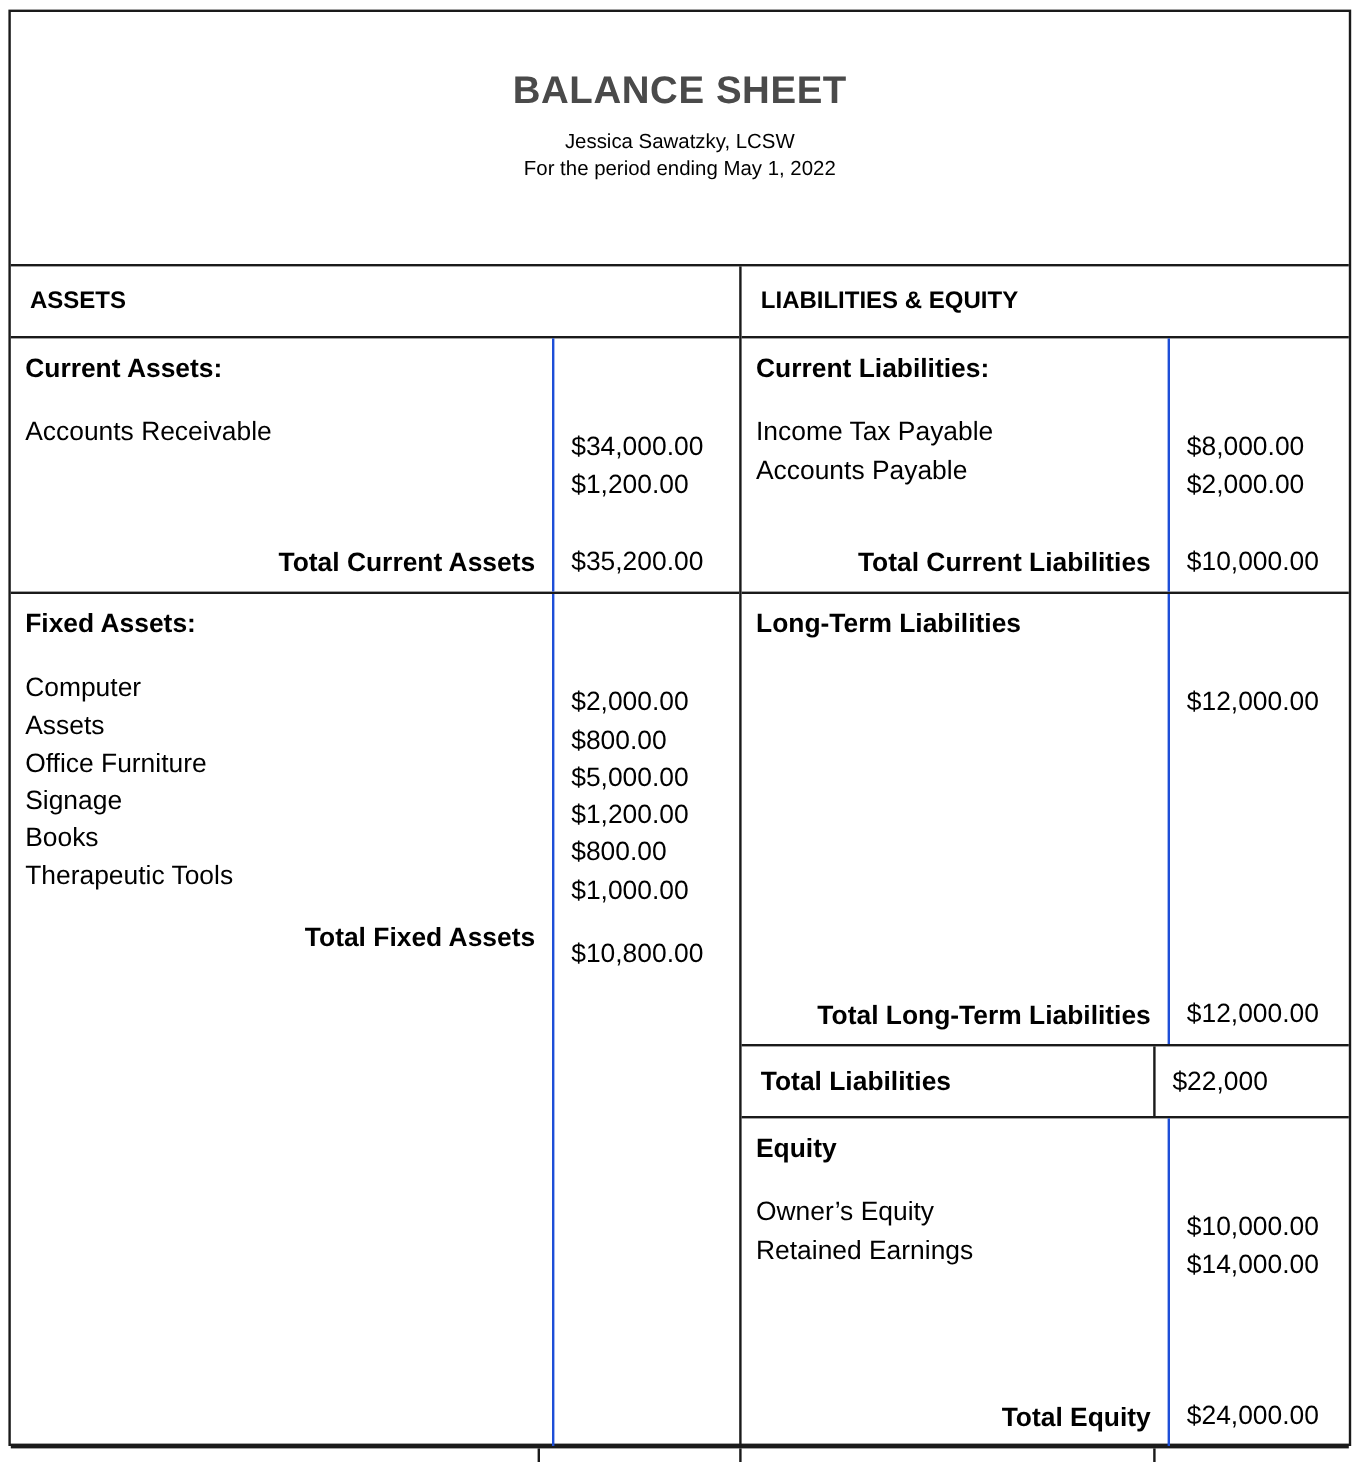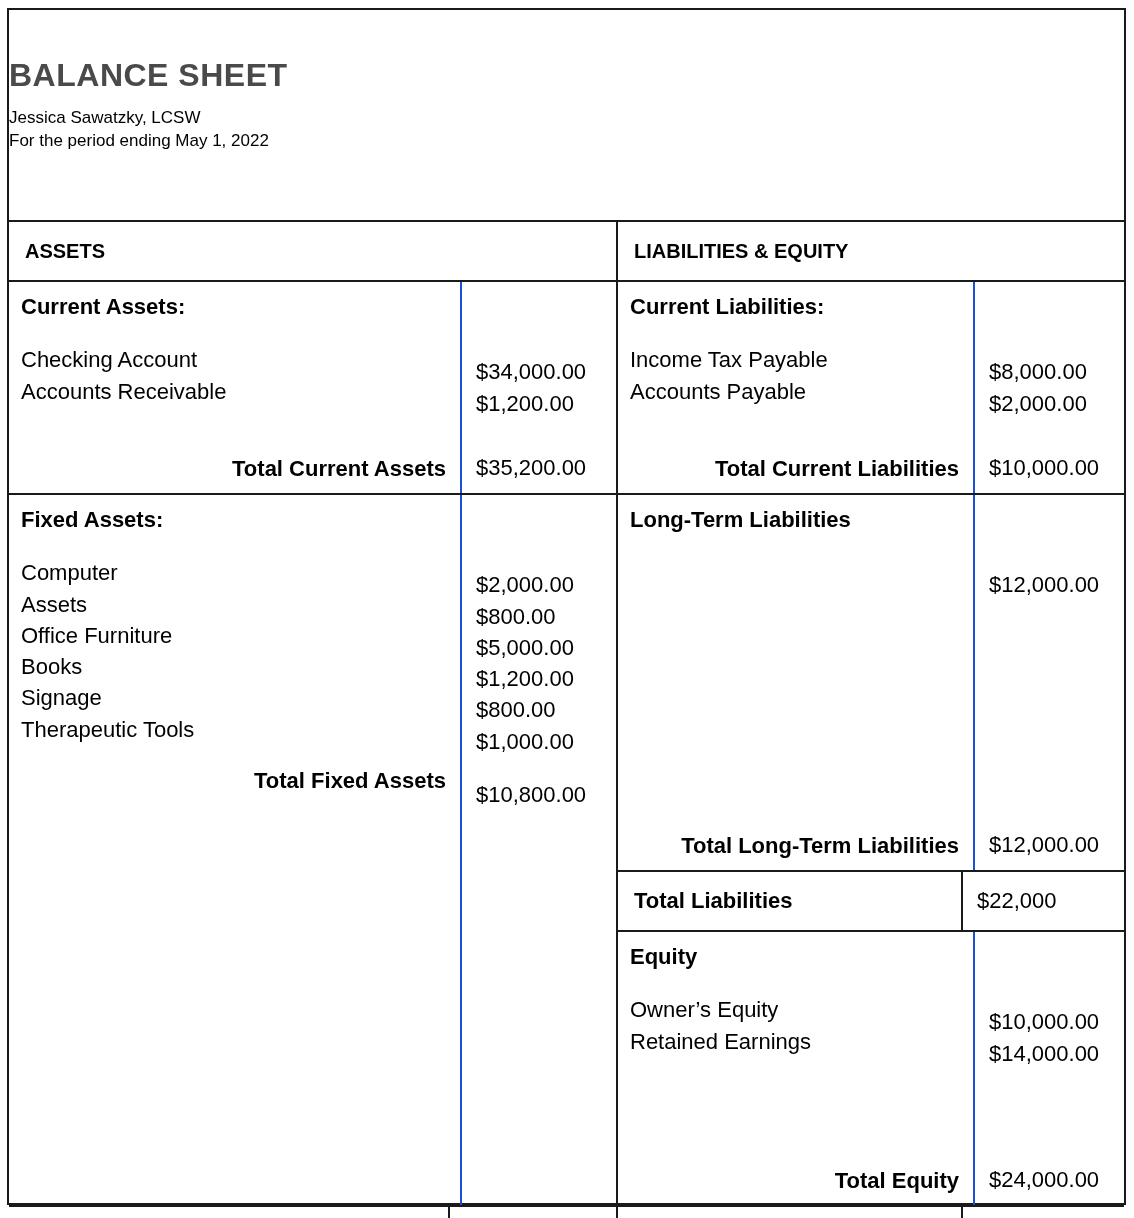--- a/index.html
+++ b/index.html
@@ -24,20 +24,21 @@
     box-sizing: border-box;
     border: 2px solid #1a1a1a;
     background: #ffffff;
   }
 
   
   .title-block {
     height: 212px;
     box-sizing: border-box;
     border-bottom: 2px solid #1a1a1a;
+    text-align: center;
     padding-top: 48px;
   }
   .doc-title {
     font-size: 32px;
     font-weight: bold;
     color: #4a4a4a;
     letter-spacing: 0.5px;
     line-height: 1.1;
     margin-bottom: 14px;
   }
@@ -201,21 +202,20 @@
   <div class="columns">
 
     <div class="col-left">
 
       <div class="section-head">ASSETS</div>
 
       <div class="block bordered block-current">
         <div class="labels">
           <div class="subhead">Current Assets:</div>
           <div class="spacer-sm"></div>
-          <div class="item">Checking Account</div>
           <div class="item">Accounts Receivable</div>
           <div class="flex-fill"></div>
           <div class="total-line">Total Current Assets</div>
         </div>
         <div class="values">
           <div class="subhead">&nbsp;</div>
           <div class="spacer-sm"></div>
           <div class="val">$34,000.00</div>
           <div class="val">$1,200.00</div>
           <div class="flex-fill"></div>
@@ -223,22 +223,22 @@
         </div>
       </div>
 
       <div class="block block-fixed">
         <div class="labels">
           <div class="subhead">Fixed Assets:</div>
           <div class="spacer-sm"></div>
           <div class="item">Computer</div>
           <div class="item">Assets</div>
           <div class="item">Office Furniture</div>
+          <div class="item">Signage</div>
           <div class="item">Books</div>
-          <div class="item">Signage</div>
           <div class="item">Therapeutic Tools</div>
           <div class="spacer-sm"></div>
           <div class="total-line">Total Fixed Assets</div>
           <div class="flex-fill"></div>
         </div>
         <div class="values">
           <div class="subhead">&nbsp;</div>
           <div class="spacer-sm"></div>
           <div class="val">$2,000.00</div>
           <div class="val">$800.00</div>

